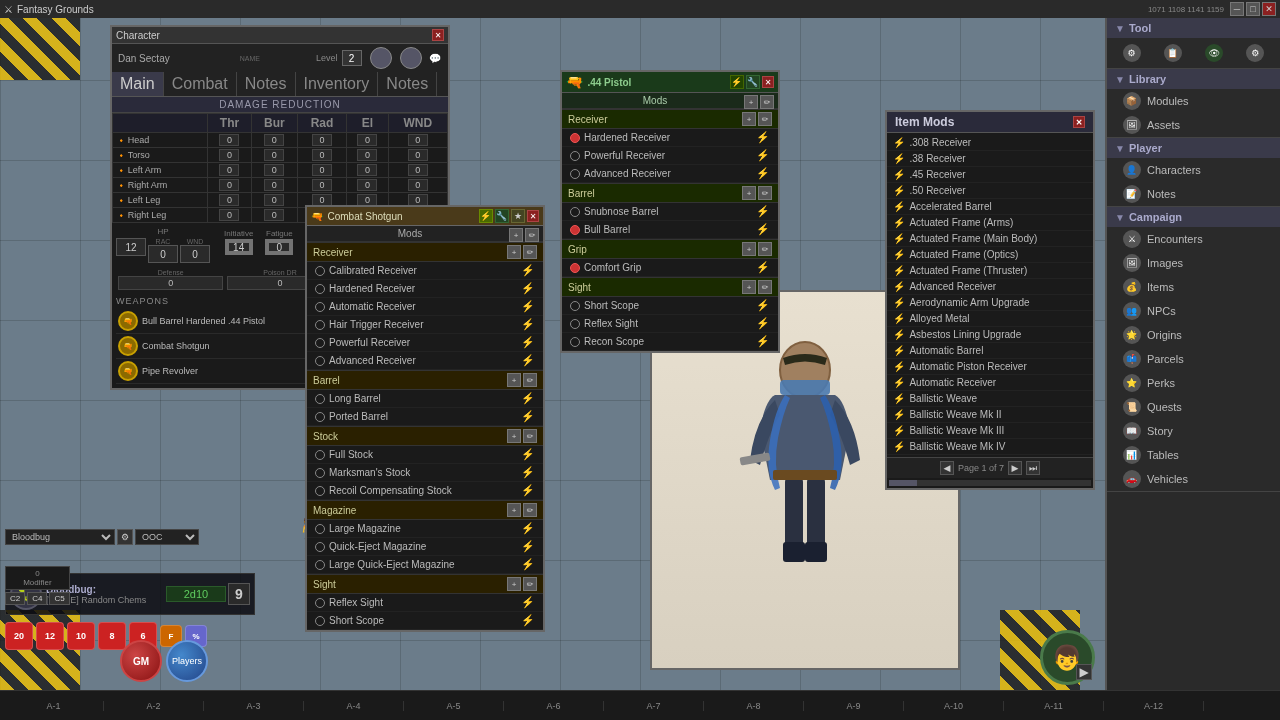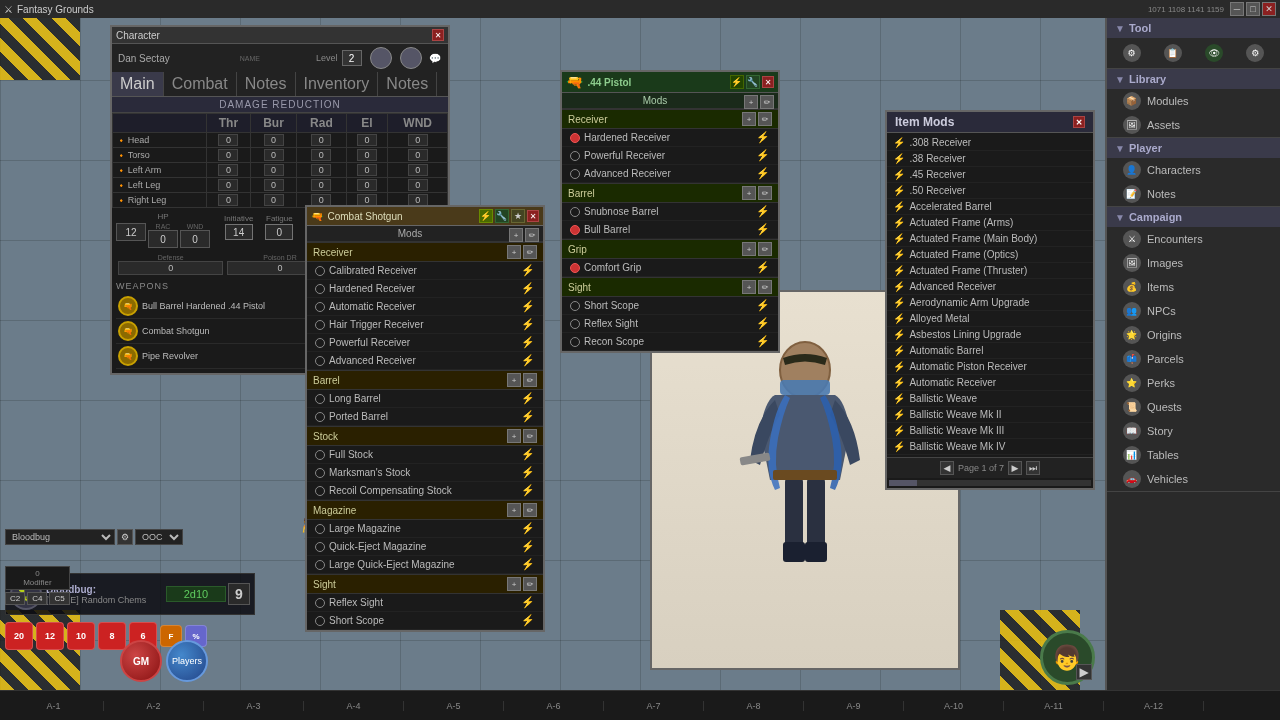--- a/index.html
+++ b/index.html
@@ -680,21 +680,21 @@
     }
     .if-box {
       display: flex;
       flex-direction: column;
       align-items: center;
       gap: 1px;
     }
     .if-label { font-size: 8px; color: #777; }
     .if-val {
       background: #2a2a2a;
-      border: 1px solid #737373;
+      border: 4px solid #737373;
       color: #ccc;
       width: 28px; height: 16px;
       display: flex;
       align-items: center;
       justify-content: center;
       font-size: 10px;
     }
 
     .defense-row {
       display: flex;
@@ -914,20 +914,28 @@
       <tr>
         <td class="body-part">Torso</td>
         <td><input class="dr-input" value="0" style=""></td>
         <td><input class="dr-input" value="0" style=""></td>
         <td><input class="dr-input" value="0" style=""></td>
         <td><input class="dr-input" value="0" style=""></td>
         <td><input class="dr-input" value="0" style=""></td>
       </tr>
       <tr>
         <td class="body-part">Left Arm</td>
+        <td><input class="dr-input" value="0" style=""></td>
+        <td><input class="dr-input" value="0" style=""></td>
+        <td><input class="dr-input" value="0" style=""></td>
+        <td><input class="dr-input" value="0" style=""></td>
+        <td><input class="dr-input" value="0" style=""></td>
+      </tr>
+      <tr>
+        <td class="body-part">Right Arm</td>
         <td><input class="dr-input" value="0" style=""></td>
         <td><input class="dr-input" value="0" style=""></td>
         <td><input class="dr-input" value="0" style=""></td>
         <td><input class="dr-input" value="0" style=""></td>
         <td><input class="dr-input" value="0" style=""></td>
       </tr>
       <tr>
         <td class="body-part">Left Leg</td>
         <td><input class="dr-input" value="0" style=""></td>
         <td><input class="dr-input" value="0" style=""></td>
@@ -1414,21 +1422,21 @@
     <div class="counter-display">2d10</div>
     <div class="counter-num">9</div>
   </div>
 </div>
 
 <div style="position:absolute;bottom:175px;left:5px;z-index:20;display:flex;gap:2px;align-items:center;">
   <select class="select-dropdown">
     <option>Bloodbug</option>
   </select>
   <div style="width:16px;height:16px;background:#333;border:1px solid #555;display:flex;align-items:center;justify-content:center;font-size:9px;color:#ccc;cursor:pointer;">⚙</div>
-  <select class="select-dropdown" style="width:48px;">
+  <select class="select-dropdown" style="width:64px;">
     <option>OOC</option>
   </select>
 </div>
 
 <div style="position:absolute;bottom:70px;left:5px;z-index:20;display:flex;gap:3px;align-items:center;">
   <div class="die" style="background:#cc2222;">20</div>
   <div class="die" style="background:#cc2222;">12</div>
   <div class="die" style="background:#cc2222;">10</div>
   <div class="die" style="background:#cc2222;">8</div>
   <div class="die" style="background:#cc2222;">6</div>

